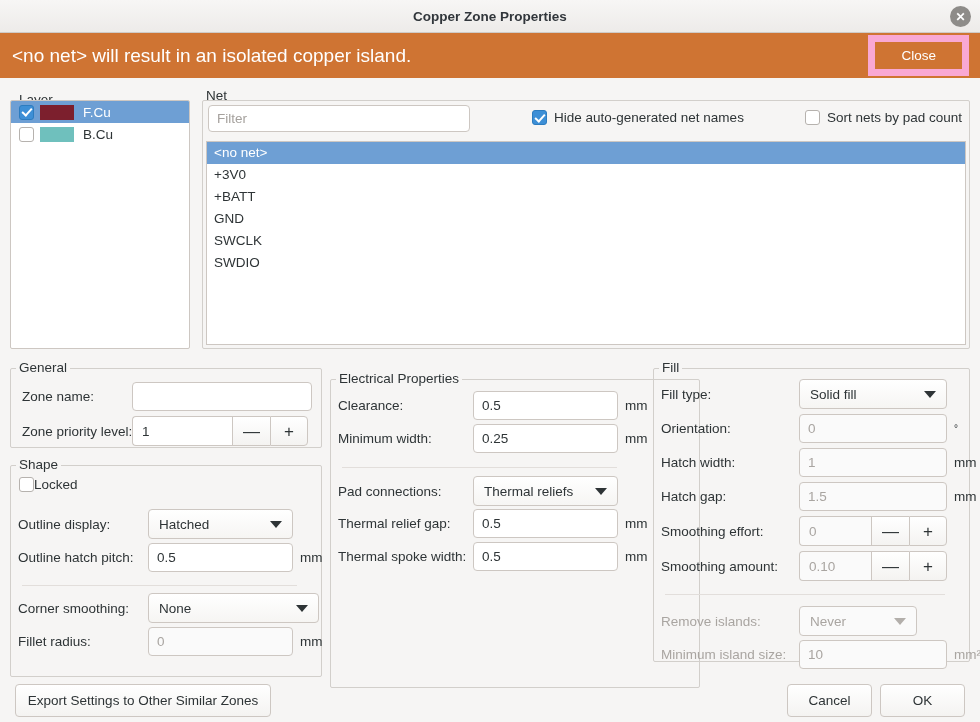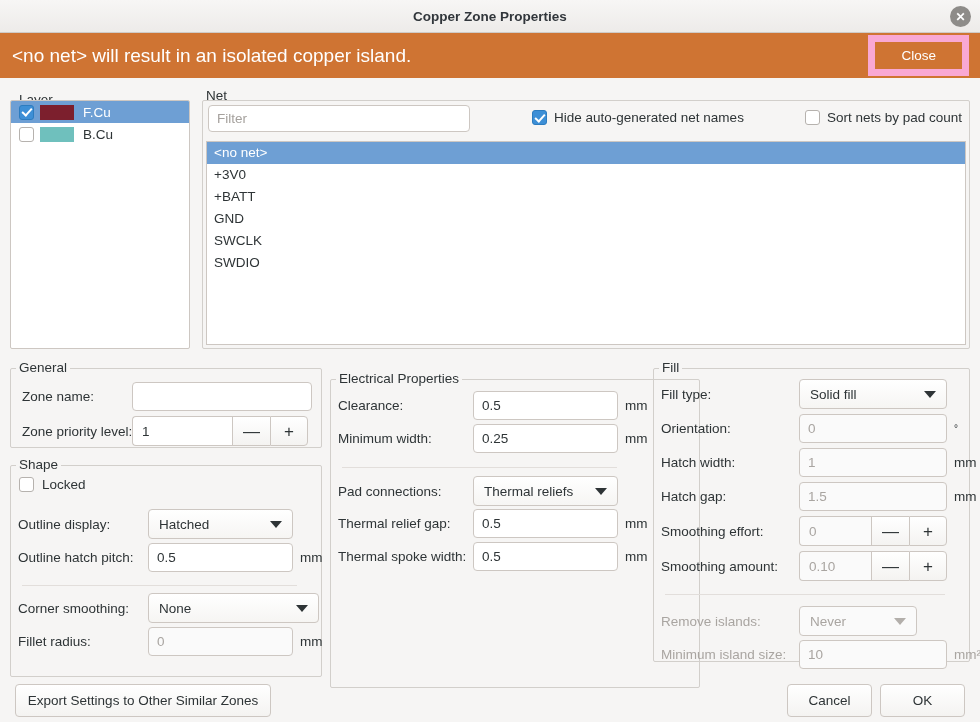--- a/index.html
+++ b/index.html
@@ -245,21 +245,21 @@
       <span class="btn minus">—</span>
       <span class="btn plus">+</span>
     </div>
   </div>
 </div>
 
 <div class="grp" id="shape-box">
   <div class="frame"></div>
   <div class="legend">Shape</div>
 
-  <label class="row" style="left:9px; top:12px; gap:8px;">
+  <label class="row" style="left:9px; top:12px; gap:0;">
     <span class="cb"></span>
     <span class="lbl">Locked</span>
   </label>
 
   <div class="row" style="left:8px; top:44px;">
     <span class="lbl" style="width:130px;">Outline display:</span>
     <div class="combo" style="width:145px;justify-content:space-between;">
       <span>Hatched</span>
       <span class="arrow"></span>
     </div>

